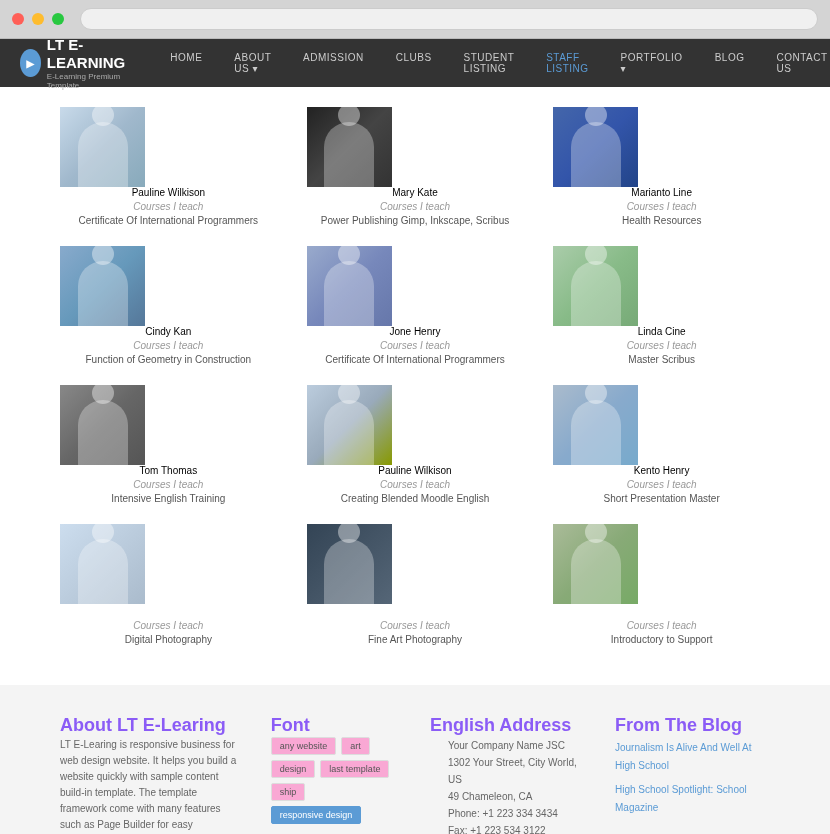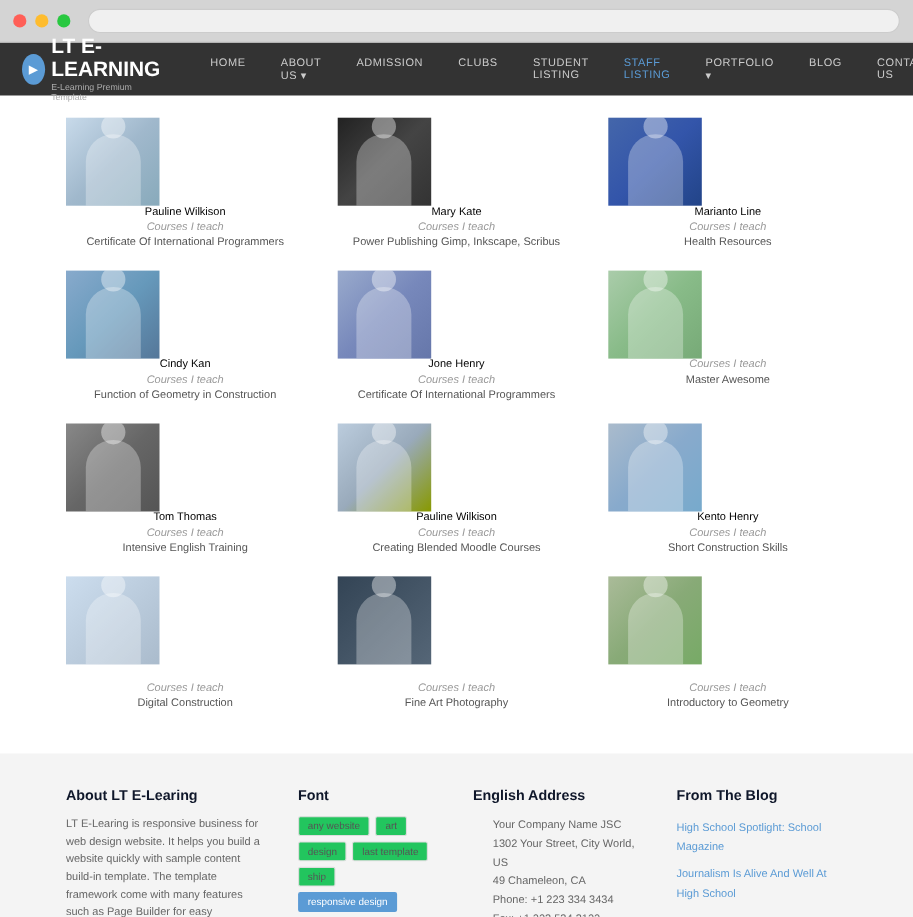--- a/index.html
+++ b/index.html
@@ -56,21 +56,21 @@
     }
     .brand-icon {
       width: 28px; height: 28px;
       background: #5b9bd5;
       border-radius: 50%;
       display: flex; align-items: center; justify-content: center;
       color: white; font-size: 10px; font-weight: bold;
     }
     .brand-text {
       color: white;
-      font-size: 19px;
+      font-size: 15px;
       font-weight: bold;
       line-height: 1.1;
     }
     .brand-sub {
       color: #aaa;
       font-size: 8px;
       display: block;
     }
     .nav-items {
       display: flex;
@@ -176,39 +176,39 @@
     .footer {
       background: #f4f4f4;
       padding: 30px 60px;
     }
     .footer-grid {
       display: grid;
       grid-template-columns: 1.4fr 1fr 1.2fr 1.2fr;
       gap: 30px;
     }
     .footer-section-title {
-      font-size: 13px;
+      font-size: 18px;
       font-weight: bold;
-      color: #0f172a;
-      margin-bottom: 12px;
+      color: #8b5cf6;
+      margin-bottom: 1px;
     }
     .footer-text {
       font-size: 10px;
       color: #666;
       line-height: 1.6;
     }
 
     
     .tags-container {
       display: flex;
       flex-wrap: wrap;
       gap: 5px;
     }
     .tag {
-      background: #22c55e;
+      background: #f9a8d4;
       border: 1px solid #ddd;
       padding: 3px 8px;
       font-size: 9px;
       color: #555;
       border-radius: 2px;
     }
     .tag.highlight {
       background: #5b9bd5;
       color: white;
       border-color: #5b9bd5;
@@ -337,82 +337,83 @@
     <div class="staff-name">Jone Henry</div>
     <div class="staff-subtitle">Courses I teach</div>
     <div class="staff-course">Certificate Of International Programmers</div>
   </div>
         <div class="staff-card">
     <div class="staff-photo-placeholder photo-6">
       <div class="person-silhouette">
         <div class="person-body"></div>
       </div>
     </div>
-    <div class="staff-subtitle">Courses I teach</div>
-    <div class="staff-course">Master Awesome</div>
+    <div class="staff-name">Linda Cine</div>
+    <div class="staff-subtitle">Courses I teach</div>
+    <div class="staff-course">Master Scribus</div>
   </div>
         <div class="staff-card">
     <div class="staff-photo-placeholder photo-7">
       <div class="person-silhouette">
         <div class="person-body"></div>
       </div>
     </div>
     <div class="staff-name">Tom Thomas</div>
     <div class="staff-subtitle">Courses I teach</div>
     <div class="staff-course">Intensive English Training</div>
   </div>
         <div class="staff-card">
     <div class="staff-photo-placeholder photo-8">
       <div class="person-silhouette">
         <div class="person-body"></div>
       </div>
     </div>
     <div class="staff-name">Pauline Wilkison</div>
     <div class="staff-subtitle">Courses I teach</div>
-    <div class="staff-course">Creating Blended Moodle Courses</div>
+    <div class="staff-course">Creating Blended Moodle English</div>
   </div>
         <div class="staff-card">
     <div class="staff-photo-placeholder photo-9">
       <div class="person-silhouette">
         <div class="person-body"></div>
       </div>
     </div>
     <div class="staff-name">Kento Henry</div>
     <div class="staff-subtitle">Courses I teach</div>
-    <div class="staff-course">Short Construction Skills</div>
+    <div class="staff-course">Short Presentation Master</div>
   </div>
         <div class="staff-card">
     <div class="staff-photo-placeholder photo-10">
       <div class="person-silhouette">
         <div class="person-body"></div>
       </div>
     </div>
     <div class="staff-no-name"></div>
     <div class="staff-subtitle">Courses I teach</div>
-    <div class="staff-course">Digital Construction</div>
+    <div class="staff-course">Digital Photography</div>
   </div>
         <div class="staff-card">
     <div class="staff-photo-placeholder photo-11">
       <div class="person-silhouette">
         <div class="person-body"></div>
       </div>
     </div>
     <div class="staff-no-name"></div>
     <div class="staff-subtitle">Courses I teach</div>
     <div class="staff-course">Fine Art Photography</div>
   </div>
         <div class="staff-card">
     <div class="staff-photo-placeholder photo-12">
       <div class="person-silhouette">
         <div class="person-body"></div>
       </div>
     </div>
     <div class="staff-no-name"></div>
     <div class="staff-subtitle">Courses I teach</div>
-    <div class="staff-course">Introductory to Geometry</div>
+    <div class="staff-course">Introductory to Support</div>
   </div>
       </div>
   </div>
 
   <div class="footer">
     <div class="footer-grid">
 
       <div>
         <div class="footer-section-title">About LT E-Learing</div>
         <p class="footer-text">LT E-Learing is responsive business for web design website. It helps you build a website quickly with sample content build-in template. The template framework come with many features such as Page Builder for easy Shortcode for present content easily, Support Font Awesome, Compress files and so on.</p>
@@ -437,21 +438,21 @@
             <div>1302 Your Street, City World, US</div>
             <div>49 Chameleon, CA</div>
             <div>Phone: +1 223 334 3434</div>
             <div>Fax: +1 223 534 3122</div>
           </div>
       </div>
 
       <div>
         <div class="footer-section-title">From The Blog</div>
         <ul class="blog-links" id="blog-links">
-        <li><a href="#">High School Spotlight: School Magazine</a></li>
-            <li><a href="#">Journalism Is Alive And Well At High School</a></li>
+        <li><a href="#">Journalism Is Alive And Well At High School</a></li>
+            <li><a href="#">High School Spotlight: School Magazine</a></li>
             <li></li>
           </ul>
       </div>
     </div>
   </div>
 
 </div>
 
 </body></html>

